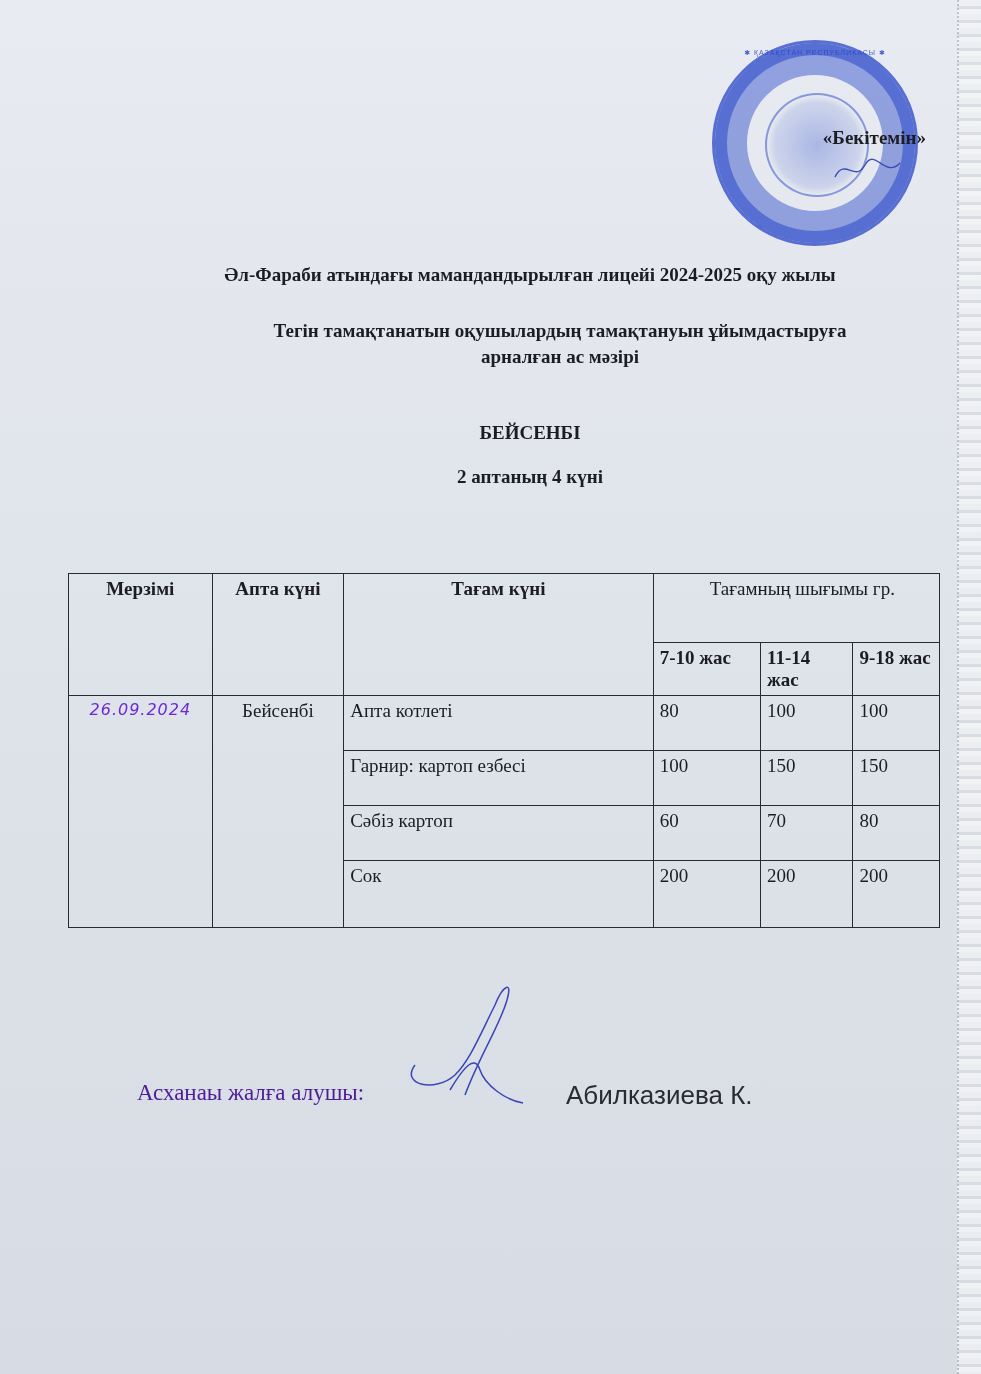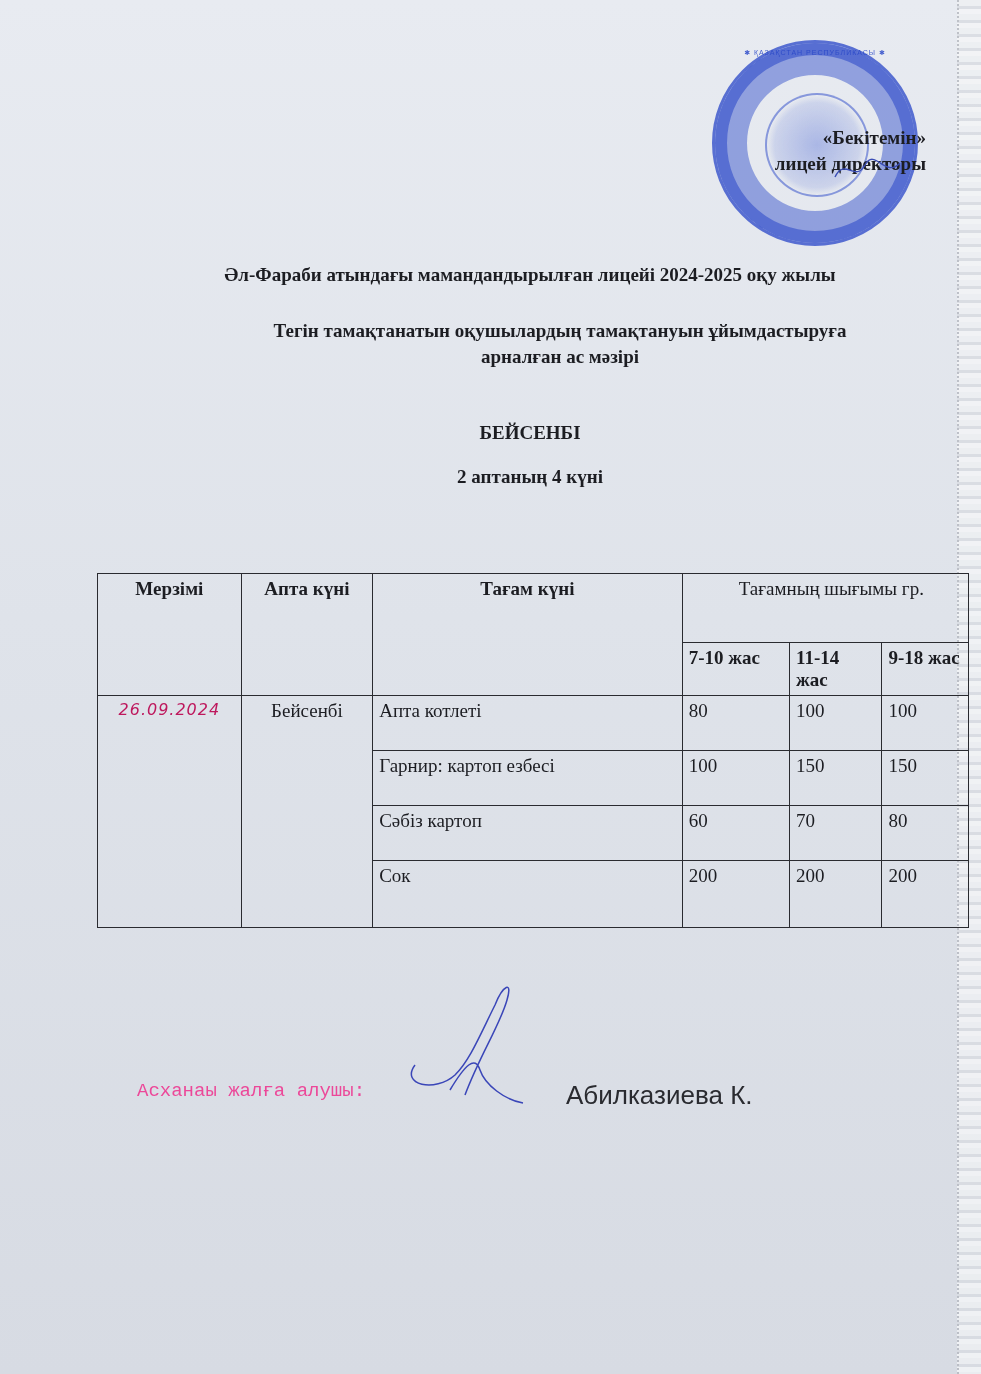--- a/index.html
+++ b/index.html
@@ -48,59 +48,58 @@
   }
   .day {
     position:absolute; left:0; width:1060px; top:422px; text-align:center;
     font-weight:bold; font-size:19px;
   }
   .week {
     position:absolute; left:0; width:1060px; top:466px; text-align:center;
     font-weight:bold; font-size:19px;
   }
   table.menu {
-    position:absolute; left:97px; top:573px; width:872px;
+    position:absolute; left:68px; top:573px; width:872px;
     border-collapse:collapse; font-size:19px;
   }
   table.menu td, table.menu th {
     border:1.5px solid #2a2b30; vertical-align:top; padding:4px 6px;
   }
   table.menu th { font-weight:bold; text-align:center; }
   .c1 { width:131px; } .c2 { width:119px;margin-left:40px; } .c3 { width:299px; }
   .c4 { width:95px; } .c5 { width:80px; } .c6 { width:74px; }
   .hdr-out { text-align:left; font-weight:normal !important; padding-left:18px !important; height:60px; }
   .age { font-weight:bold; text-align:left !important; line-height:22px; height:44px; }
   .row td { height:46px; }
   .date-hand {
-    font-family:"DejaVu Sans", sans-serif; font-style:italic; color:#be185d; font-size:16px;
+    font-family:"DejaVu Sans", sans-serif; font-style:italic; color:#6d28d9; font-size:16px;
     text-align:center; letter-spacing:1px;
   }
   .center { text-align:center; }
   .footer {
-    position:absolute; left:137px; top:1080px; font-size:19px; font-family:Liberation Mono, monospace; color:#ec4899;
+    position:absolute; left:137px; top:1080px; font-size:23px; font-family:Liberation Serif, serif; color:#4c1d95;
   }
   .footer-name {
     position:absolute; left:566px; top:1080px; font-size:26px; font-family:"Liberation Sans", sans-serif; color:#2a2b30;
   }
   .signature { position:absolute; left:395px; top:975px; }
   .dir-sign { position:absolute; left:830px; top:155px; }
 </style>
 </head>
 <body>
 
 <div class="paper-edge"></div>
 
 <div class="stamp">
   <div class="stamp-text">✱ ҚАЗАҚСТАН РЕСПУБЛИКАСЫ ✱</div>
   <div class="stamp-inner"></div>
 </div>
 
 <div class="approve">
   <span class="line">«Бекітемін»</span>
-  <span class="line">лицей директоры</span>
 </div>
 
 <svg class="dir-sign" width="80" height="30">
   <path d="M5 22 C15 2, 25 28, 35 10 S55 24, 70 8" stroke="#3a4db5" stroke-width="1.4" fill="none"></path>
 </svg>
 
 <div class="title1">Әл-Фараби атындағы мамандандырылған лицейі  2024-2025 оқу жылы</div>
 <div class="title2">
   <div>Тегін тамақтанатын оқушылардың тамақтануын ұйымдастыруға</div>
   <div>арналған ас мәзірі</div>

